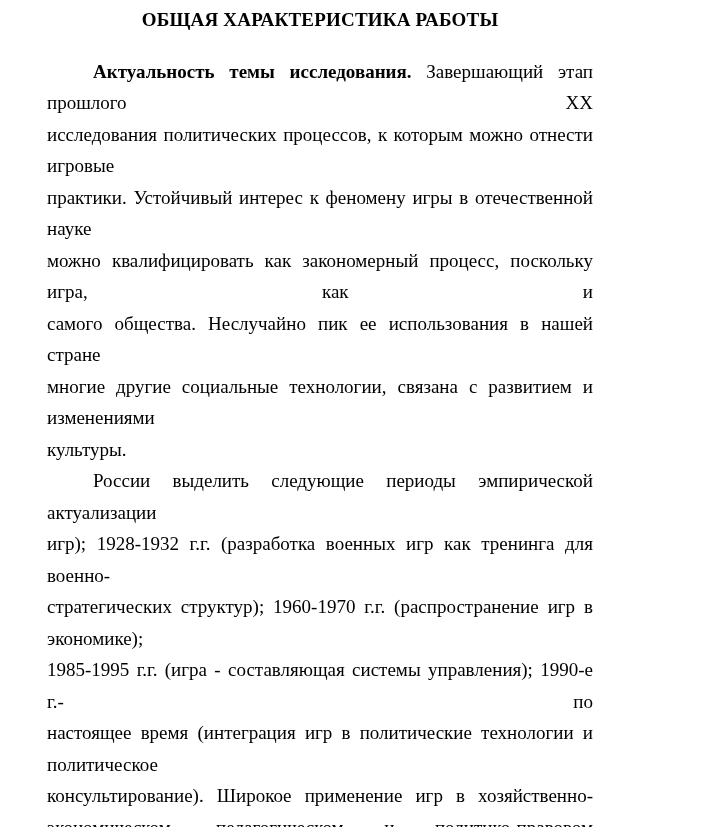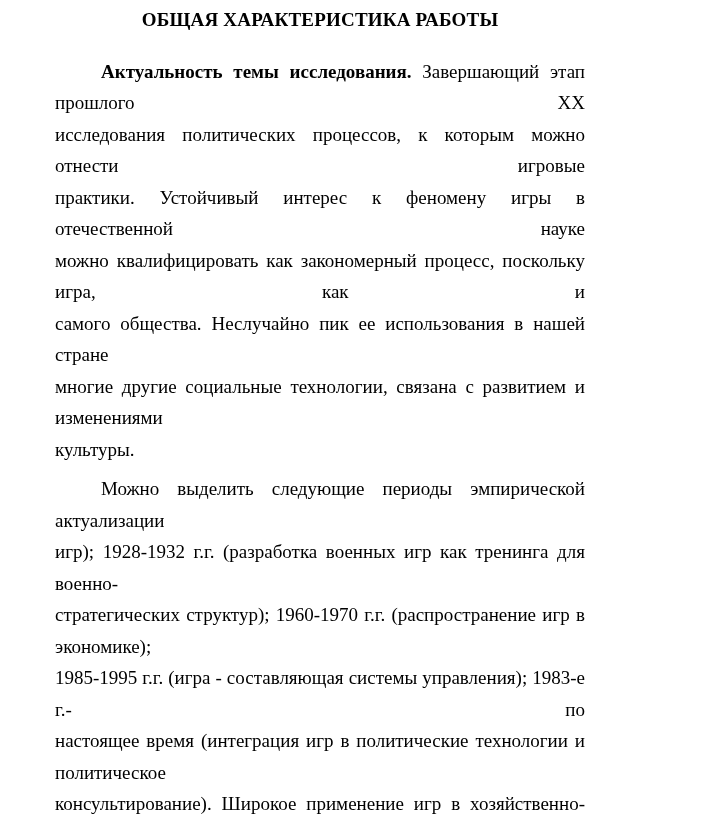--- a/index.html
+++ b/index.html
@@ -21,21 +21,21 @@
   }
   .doc-title {
     margin: 0 0 20px 0;
     font-size: 19px;
     font-weight: bold;
     text-align: center;
     line-height: 31.5px;
     letter-spacing: 0.2px;
   }
   .paragraph {
-    margin: 8px;
+    margin: 0;
   }
   .line {
     line-height: 31.5px;
     text-align: justify;
     text-align-last: justify;
     -moz-text-align-last: justify;
     overflow: hidden;
   }
   .line.first {
     text-indent: 46px;
@@ -58,22 +58,22 @@
       <div class="paragraph">
         <div class="line first"><b>Актуальность темы исследования.</b> Завершающий этап прошлого XX</div>
         <div class="line">исследования политических процессов, к которым можно отнести игровые</div>
         <div class="line">практики. Устойчивый интерес к феномену игры в отечественной науке</div>
         <div class="line">можно квалифицировать как закономерный процесс, поскольку игра, как и</div>
         <div class="line">самого общества. Неслучайно пик ее использования в нашей стране</div>
         <div class="line">многие другие социальные технологии, связана с развитием и изменениями</div>
         <div class="line last">культуры.</div>
       </div>
       <div class="paragraph">
-        <div class="line first">Можно выделить следующие периоды эмпирической актуализации</div>
+        <div class="line first">России выделить следующие периоды эмпирической актуализации</div>
         <div class="line">игр); 1928-1932 г.г. (разработка военных игр как тренинга для военно-</div>
         <div class="line">стратегических структур); 1960-1970 г.г. (распространение игр в экономике);</div>
-        <div class="line">1985-1995 г.г. (игра - составляющая системы управления); 1983-е г.- по</div>
+        <div class="line">1985-1995 г.г. (игра - составляющая системы управления); 1990-е г.- по</div>
         <div class="line">настоящее время (интеграция игр в политические технологии и политическое</div>
         <div class="line">консультирование). Широкое применение игр в хозяйственно-</div>
         <div class="line">экономическом, педагогическом и политико-правовом пространствах</div>
       </div>
     </div>
 </main>
 
 </body></html>

